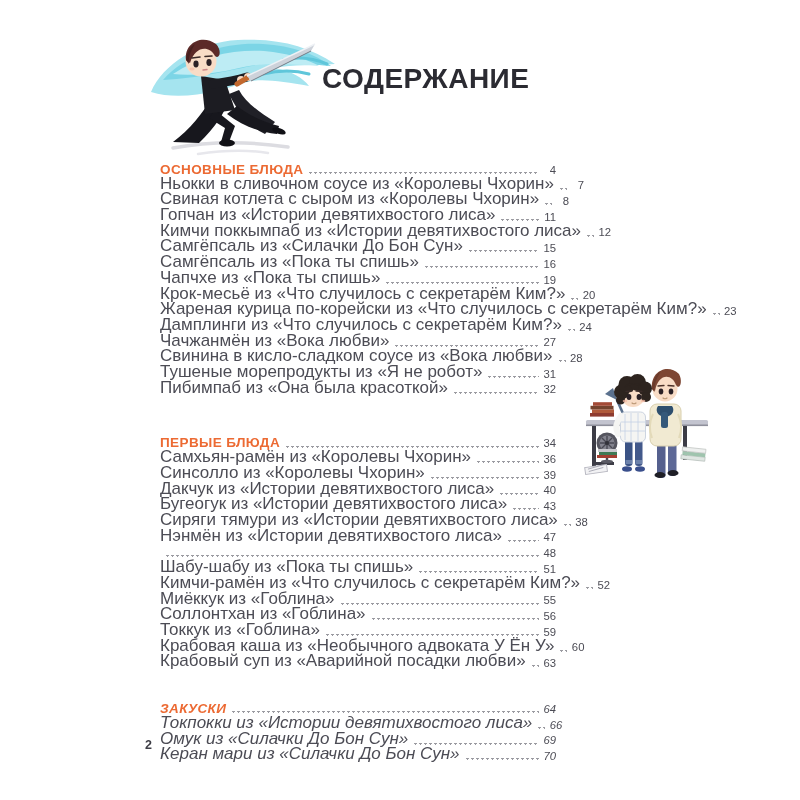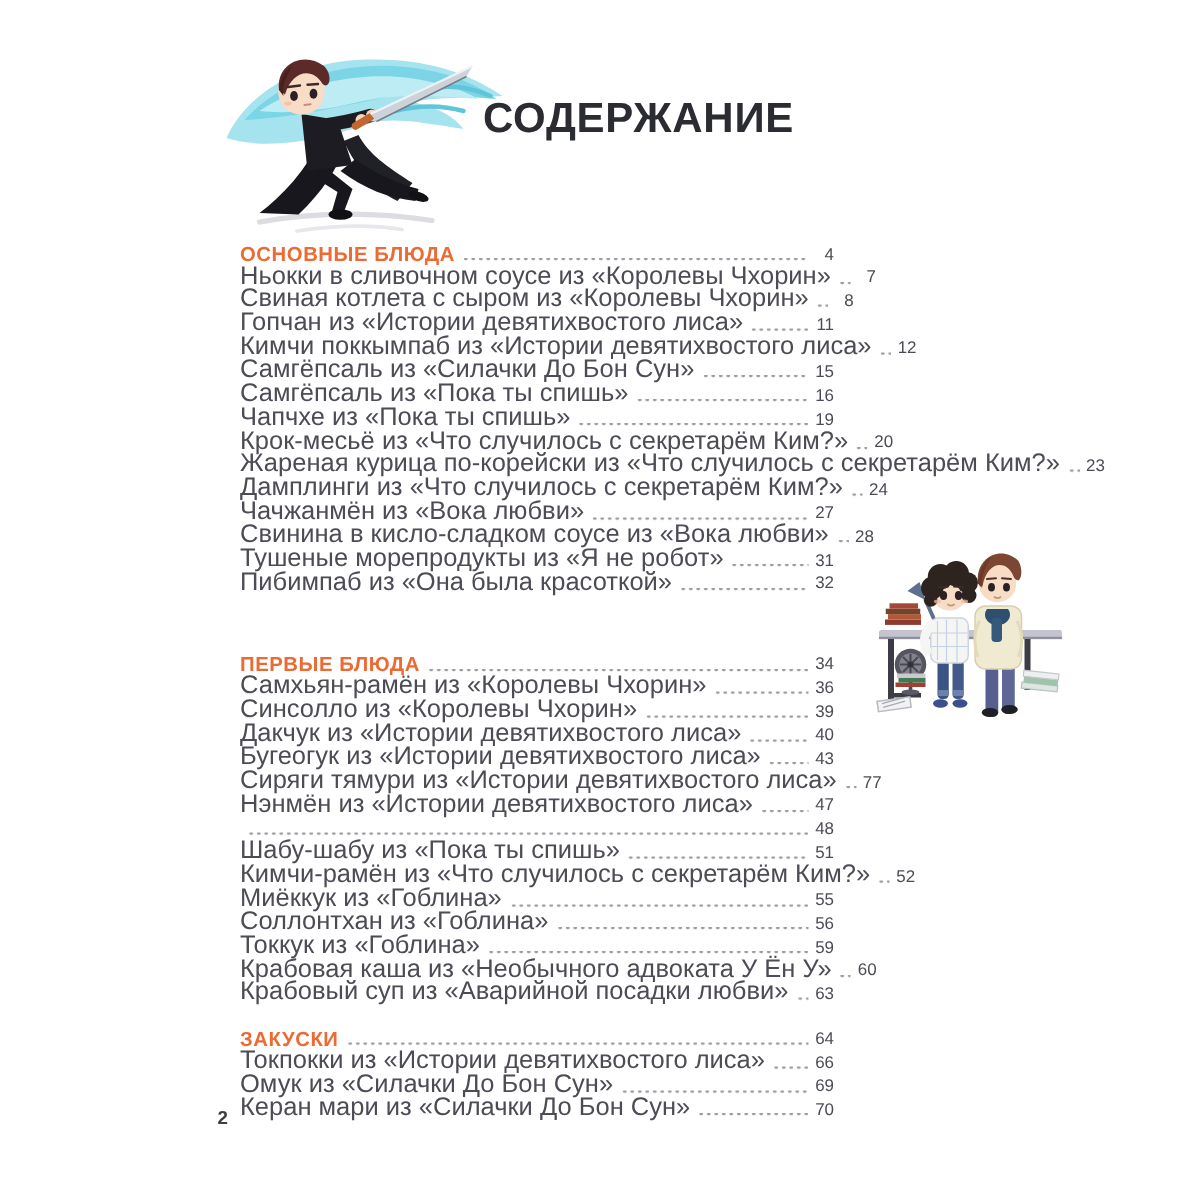--- a/index.html
+++ b/index.html
@@ -9,21 +9,21 @@
   .hero-illustration{position:absolute;left:143px;top:30px;width:200px;height:130px;}
   .side-illustration{position:absolute;left:583px;top:356px;width:140px;height:122px;}
 
   .page-title{position:absolute;left:322px;top:63px;margin:0;
     font-size:28px;font-weight:bold;letter-spacing:.5px;color:#2b2b32;
     font-family:"Liberation Sans",sans-serif;}
 
   .toc{position:absolute;left:160px;top:155px;width:396px;}
   .toc-section{margin:0;}
   .toc-section:nth-of-type(2){margin-top:32px;}
-  .toc-section:nth-of-type(3){margin-top:8px;}
+  .toc-section:nth-of-type(3){margin-top:24px;font-style:italic;}
 
   .row{display:flex;align-items:flex-end;}
   .header-row{height:22px;}
   .section-label{font-size:13.5px;font-weight:bold;color:#ec6a33;letter-spacing:.4px;white-space:nowrap;line-height:1;padding-bottom:1px;}
   .entry-row{height:15.7px;}
   .entry-label{font-size:17px;color:#4c4c55;white-space:nowrap;line-height:1;padding-bottom:1px;}
   .dots{flex:1;height:3px;margin:0 3px 2px 5px;min-width:8px;
     background-image:radial-gradient(circle,#9b9ba1 1px,rgba(0,0,0,0) 1.3px);
     background-size:5px 3px;background-repeat:repeat-x;background-position:left bottom 1px;}
   .pagenum{font-size:11.3px;color:#4c4c55;line-height:1;padding-bottom:1px;min-width:14px;text-align:right;}
@@ -197,21 +197,21 @@
 
   <div class="row entry-row">
     <span class="entry-label">Бугеогук из «Истории девятихвостого лиса»</span>
     <span class="dots"></span>
     <span class="pagenum">43</span>
   </div>
 
   <div class="row entry-row">
     <span class="entry-label">Сиряги тямури из «Истории девятихвостого лиса»</span>
     <span class="dots"></span>
-    <span class="pagenum">77</span>
+    <span class="pagenum">38</span>
   </div>
 
   <div class="row entry-row">
     <span class="entry-label">Нэнмён из «Истории девятихвостого лиса»</span>
     <span class="dots"></span>
     <span class="pagenum">47</span>
   </div>
 
   <div class="row entry-row">
     <span class="dots"></span>

